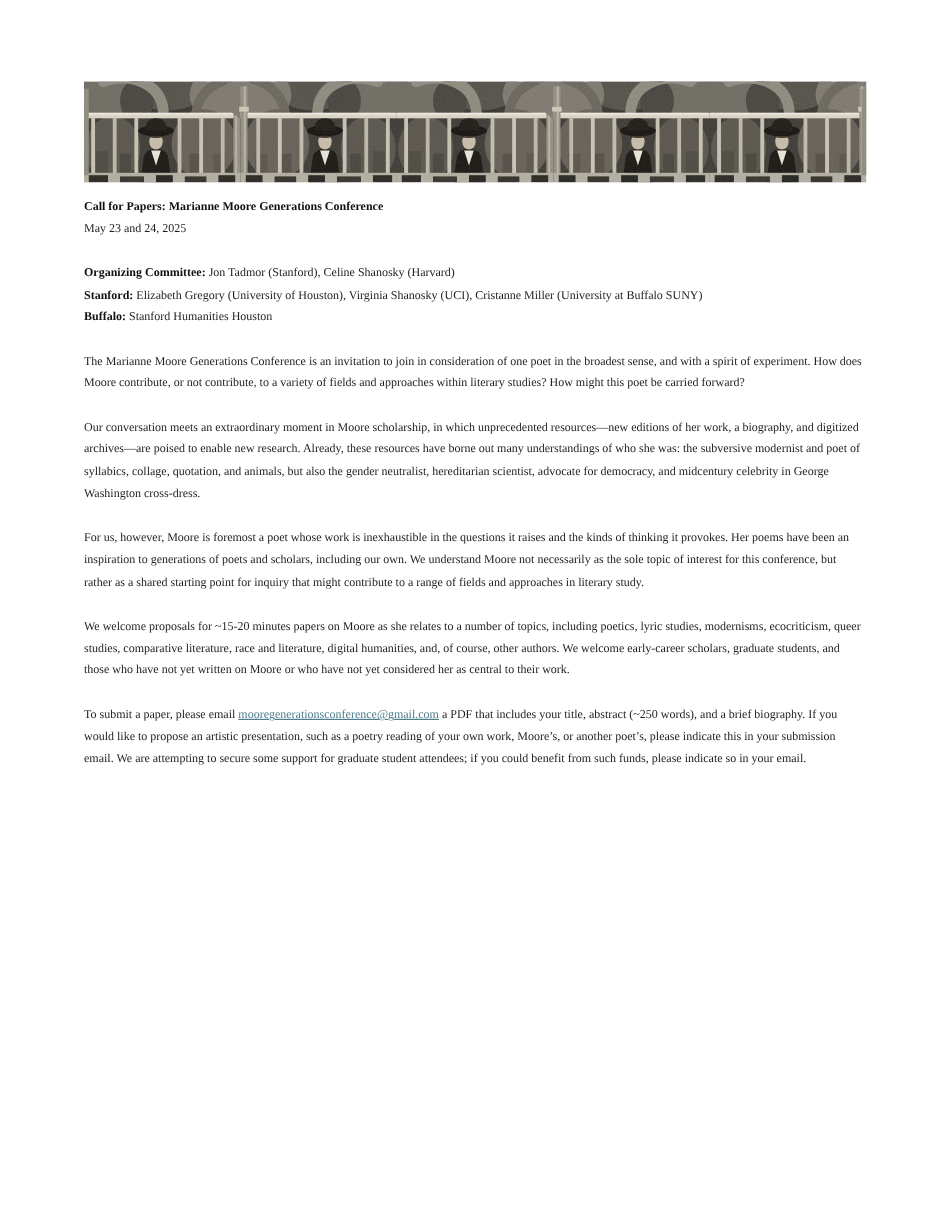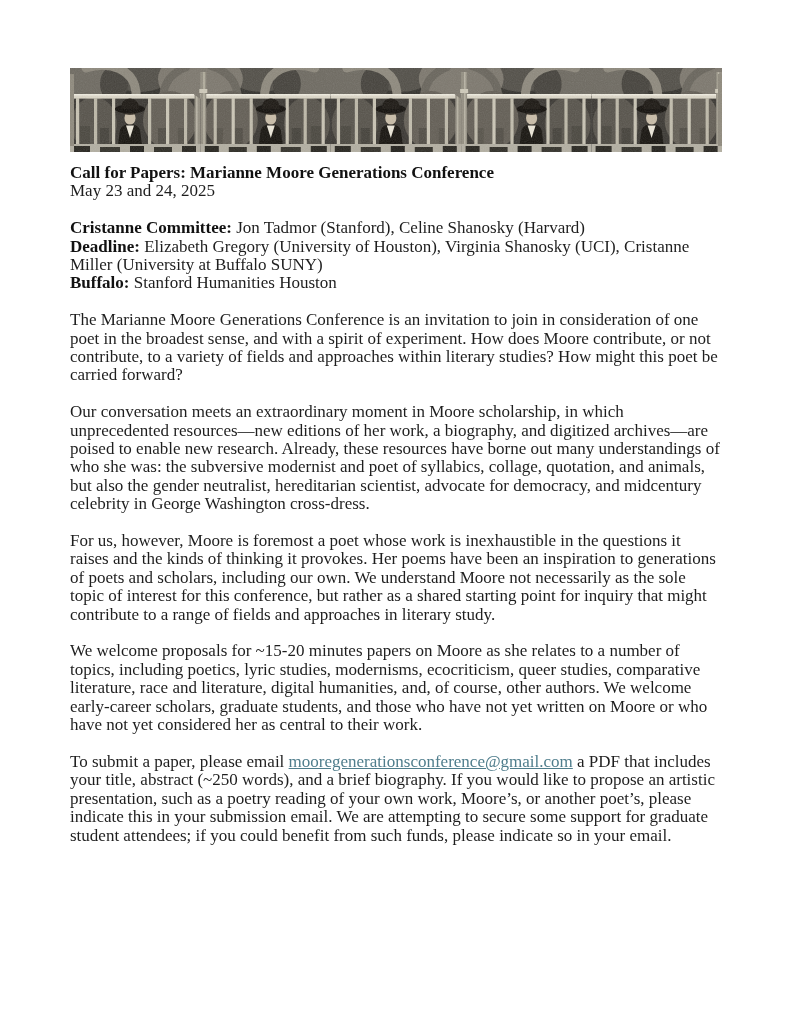--- a/index.html
+++ b/index.html
@@ -24,21 +24,21 @@
     width: 652px;
     height: 84px;
     overflow: hidden;
   }
   .photo-strip svg { display: block; }
   .content {
     position: absolute;
     left: 70px;
     top: 164px;
     width: 652px;
-    font-size: 17px;
+    font-size: 10px;
     line-height: 18.4px;
     text-align: left;
   }
   .content p { margin: 0 0 18.4px 0; }
   .content b { font-weight: bold; color: #111; }
   a.email-link {
     color: #4f7d8c;
     text-decoration: underline;
     cursor: pointer;
     margin-top: 48px;
@@ -120,22 +120,22 @@
   </div>
 
   <div class="content">
 
     <p>
       <b>Call for Papers: Marianne Moore Generations Conference</b><br>
       <span>May 23 and 24, 2025</span>
     </p>
 
     <p>
-      <b>Cristanne Committee:</b><span> Jon Tadmor (Stanford), Celine Shanosky (Harvard)</span><br>
-      <b>Deadline:</b><span> Elizabeth Gregory (University of Houston), Virginia Shanosky (UCI), Cristanne Miller (University at Buffalo SUNY)</span><br>
+      <b>Organizing Committee:</b><span> Jon Tadmor (Stanford), Celine Shanosky (Harvard)</span><br>
+      <b>Stanford:</b><span> Elizabeth Gregory (University of Houston), Virginia Shanosky (UCI), Cristanne Miller (University at Buffalo SUNY)</span><br>
       <b>Buffalo:</b><span> Stanford Humanities Houston</span>
     </p>
 
     <p>The Marianne Moore Generations Conference is an invitation to join in consideration of one poet in the broadest sense, and with a spirit of experiment. How does Moore contribute, or not contribute, to a variety of fields and approaches within literary studies? How might this poet be carried forward?</p>
 
     <p>Our conversation meets an extraordinary moment in Moore scholarship, in which unprecedented resources—new editions of her work, a biography, and digitized archives—are poised to enable new research. Already, these resources have borne out many understandings of who she was: the subversive modernist and poet of syllabics, collage, quotation, and animals, but also the gender neutralist, hereditarian scientist, advocate for democracy, and midcentury celebrity in George Washington cross-dress.</p>
 
     <p>For us, however, Moore is foremost a poet whose work is inexhaustible in the questions it raises and the kinds of thinking it provokes. Her poems have been an inspiration to generations of poets and scholars, including our own. We understand Moore not necessarily as the sole topic of interest for this conference, but rather as a shared starting point for inquiry that might contribute to a range of fields and approaches in literary study.</p>
 
     <p>We welcome proposals for ~15-20 minutes papers on Moore as she relates to a number of topics, including poetics, lyric studies, modernisms, ecocriticism, queer studies, comparative literature, race and literature, digital humanities, and, of course, other authors. We welcome early-career scholars, graduate students, and those who have not yet written on Moore or who have not yet considered her as central to their work.</p>

